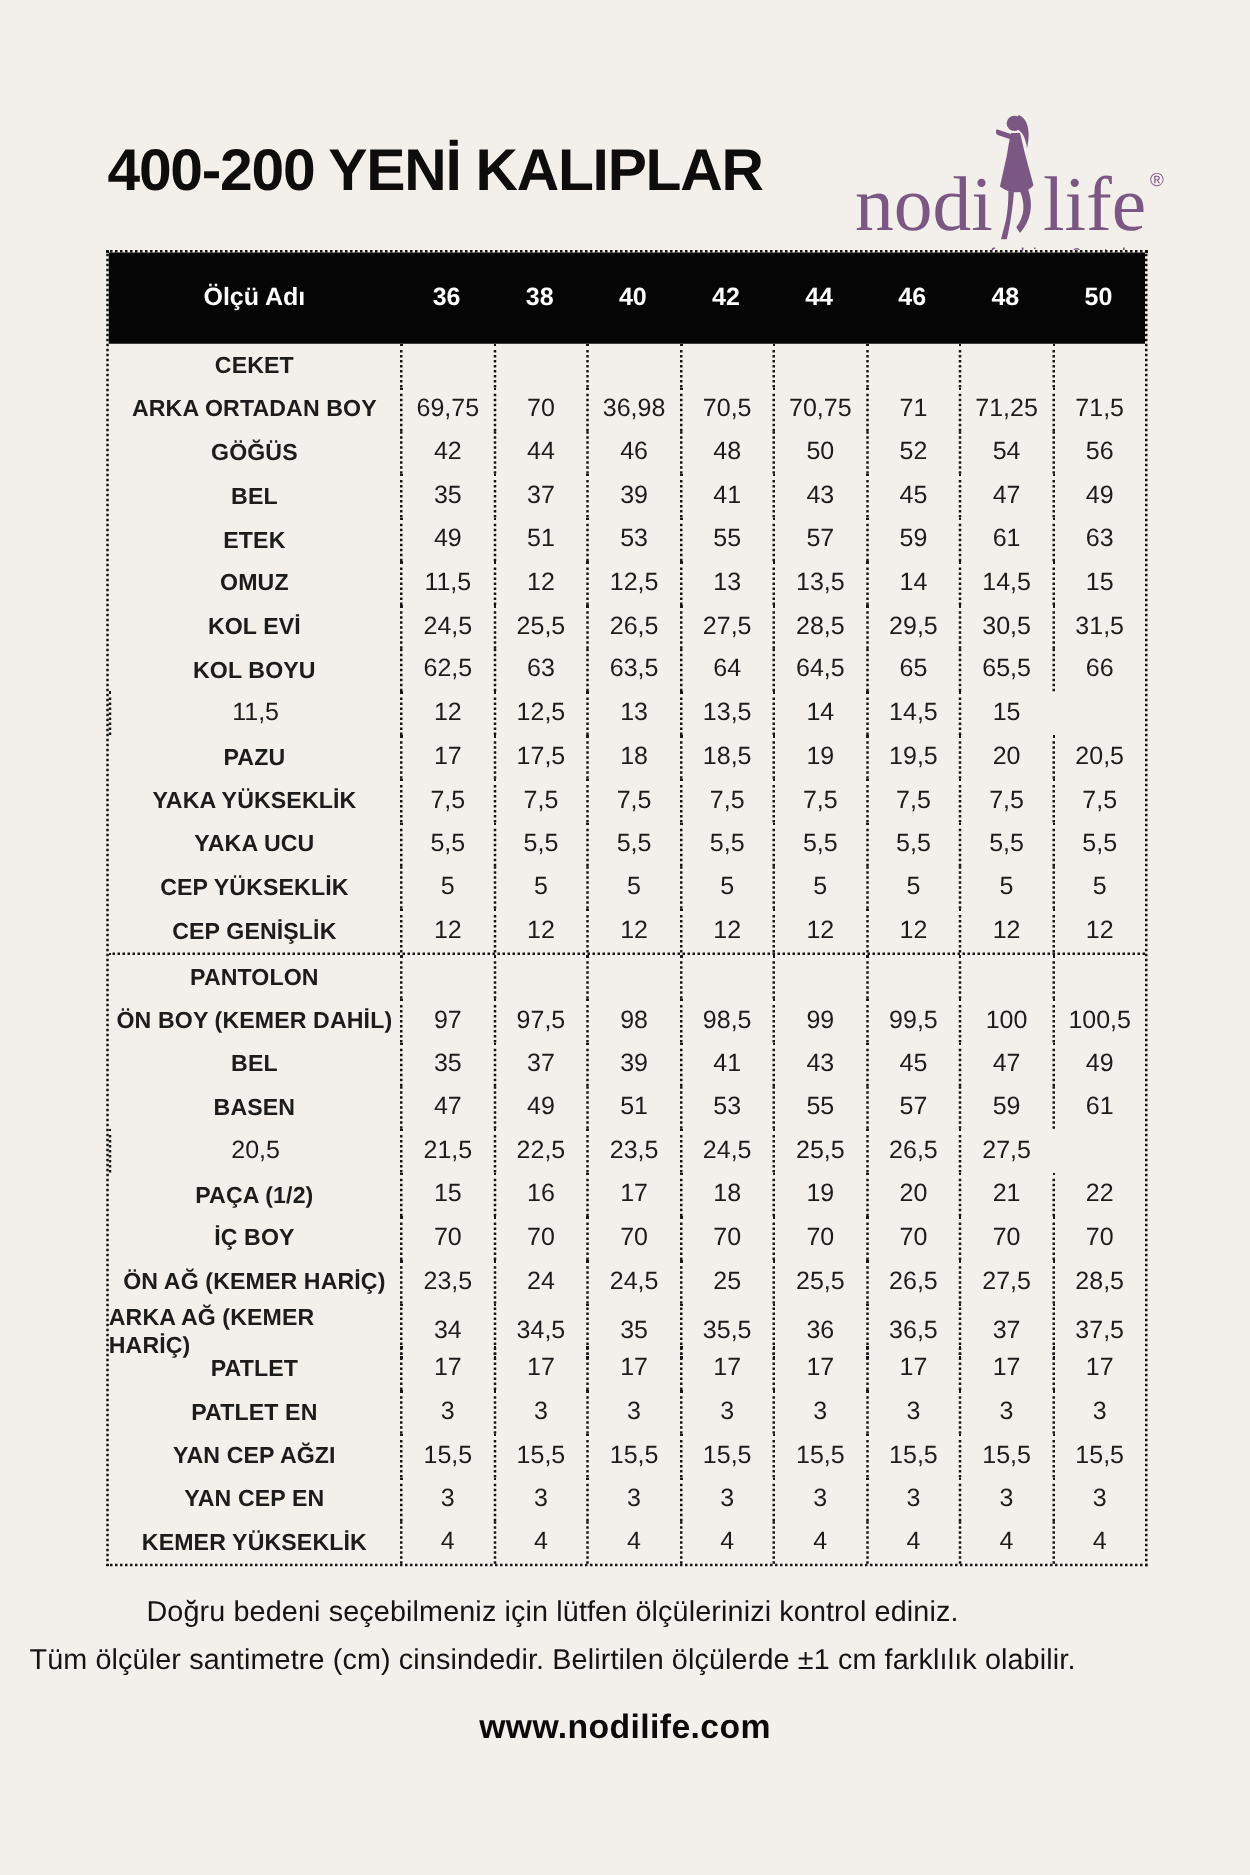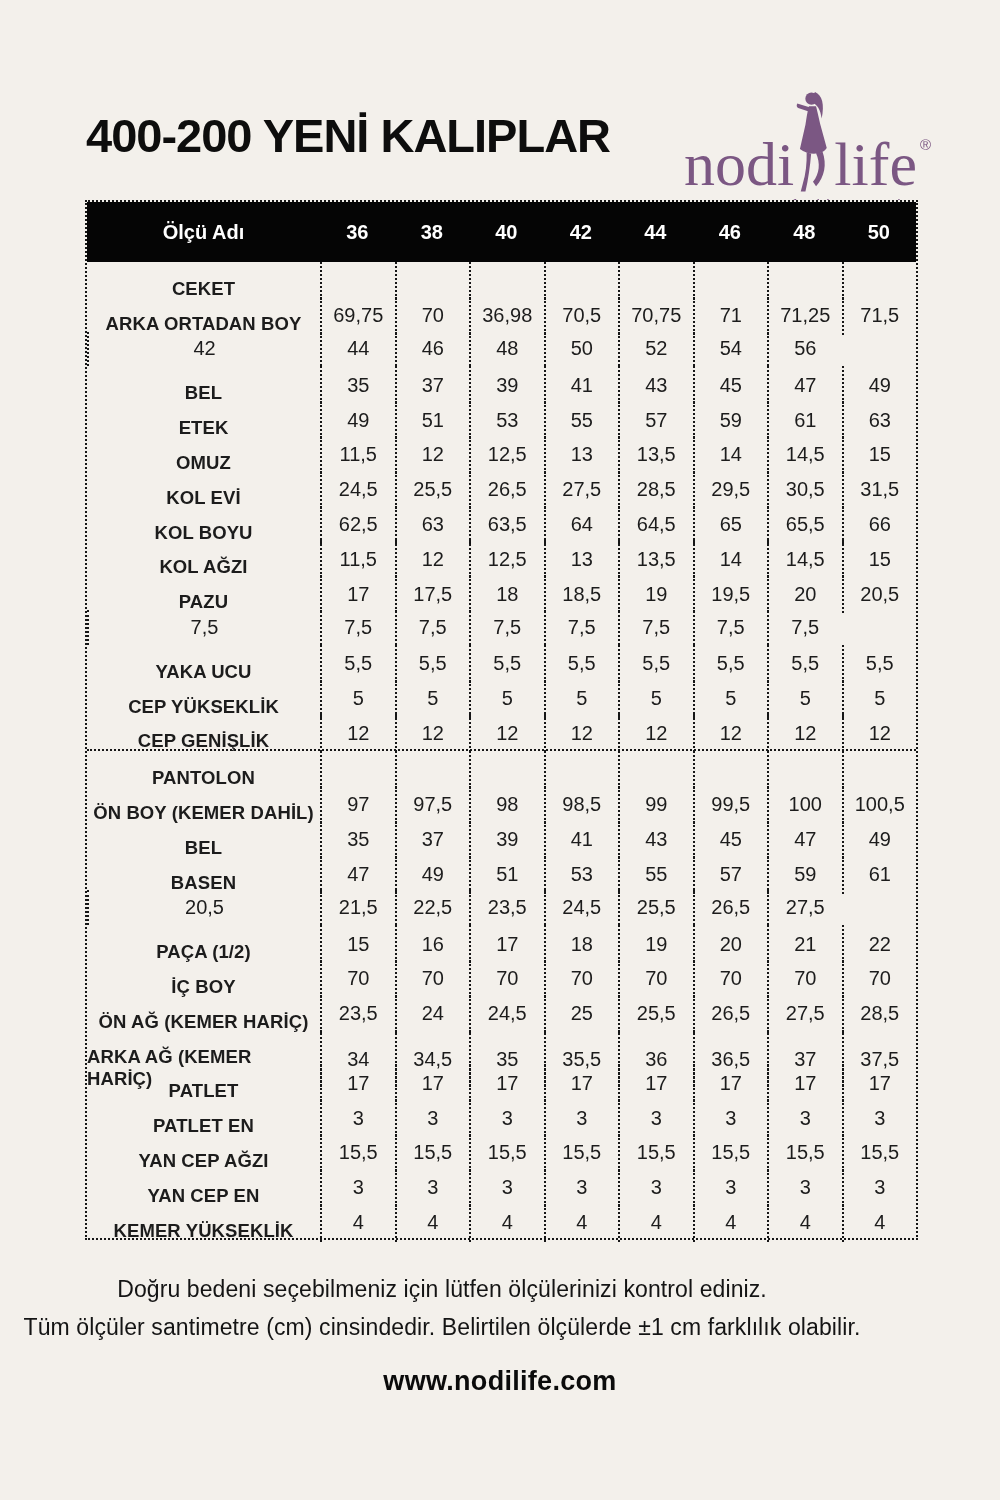--- a/index.html
+++ b/index.html
@@ -36,30 +36,30 @@
   }
 
   
   .size-table {
     position:absolute; left:85px; top:200px; width:833px;
     border:2px dotted #161616; box-sizing:border-box;
     background:#f3f0eb;
   }
   .t-head {
     display:grid; grid-template-columns:233px repeat(8, 1fr);
-    background:#050505; color:#ffffff; height:60px; align-items:center;
+    background:#050505; color:#ffffff; height:73px; align-items:center;
   }
   .t-corner, .h-cell { text-align:center; font-weight:bold; font-size:20px; }
   .t-row {
     display:grid; grid-template-columns:233px repeat(8, 1fr);
     height:34.8px; align-items:stretch; color:#1c1c1c;
   }
   .l-cell {
     display:flex; align-items:center; justify-content:center;
-    font-weight:bold; font-size:18.5px; letter-spacing:0.1px;margin-top:16px;
+    font-weight:bold; font-size:18.5px; letter-spacing:0.1px;
   }
   .v-cell {
     display:flex; align-items:center; justify-content:center;
     font-size:20px; border-left:2px dotted #161616;
   }
   .t-section + .t-section { border-top:2px dotted #161616; }
 
   
   .notes {
     position:absolute; left:0; top:1276px; width:884px;
@@ -128,20 +128,21 @@
             <div class="v-cell">69,75</div>
             <div class="v-cell">70</div>
             <div class="v-cell">36,98</div>
             <div class="v-cell">70,5</div>
             <div class="v-cell">70,75</div>
             <div class="v-cell">71</div>
             <div class="v-cell">71,25</div>
             <div class="v-cell">71,5</div>
           </div>
           <div class="t-row">
+            <div class="l-cell">GÖĞÜS</div>
             <div class="v-cell">42</div>
             <div class="v-cell">44</div>
             <div class="v-cell">46</div>
             <div class="v-cell">48</div>
             <div class="v-cell">50</div>
             <div class="v-cell">52</div>
             <div class="v-cell">54</div>
             <div class="v-cell">56</div>
           </div>
           <div class="t-row">
@@ -193,21 +194,20 @@
             <div class="v-cell">62,5</div>
             <div class="v-cell">63</div>
             <div class="v-cell">63,5</div>
             <div class="v-cell">64</div>
             <div class="v-cell">64,5</div>
             <div class="v-cell">65</div>
             <div class="v-cell">65,5</div>
             <div class="v-cell">66</div>
           </div>
           <div class="t-row">
-            <div class="l-cell">KOL AĞZI</div>
             <div class="v-cell">11,5</div>
             <div class="v-cell">12</div>
             <div class="v-cell">12,5</div>
             <div class="v-cell">13</div>
             <div class="v-cell">13,5</div>
             <div class="v-cell">14</div>
             <div class="v-cell">14,5</div>
             <div class="v-cell">15</div>
           </div>
           <div class="t-row">
@@ -215,20 +215,21 @@
             <div class="v-cell">17</div>
             <div class="v-cell">17,5</div>
             <div class="v-cell">18</div>
             <div class="v-cell">18,5</div>
             <div class="v-cell">19</div>
             <div class="v-cell">19,5</div>
             <div class="v-cell">20</div>
             <div class="v-cell">20,5</div>
           </div>
           <div class="t-row">
+            <div class="l-cell">YAKA YÜKSEKLİK</div>
             <div class="v-cell">7,5</div>
             <div class="v-cell">7,5</div>
             <div class="v-cell">7,5</div>
             <div class="v-cell">7,5</div>
             <div class="v-cell">7,5</div>
             <div class="v-cell">7,5</div>
             <div class="v-cell">7,5</div>
             <div class="v-cell">7,5</div>
           </div>
           <div class="t-row">

